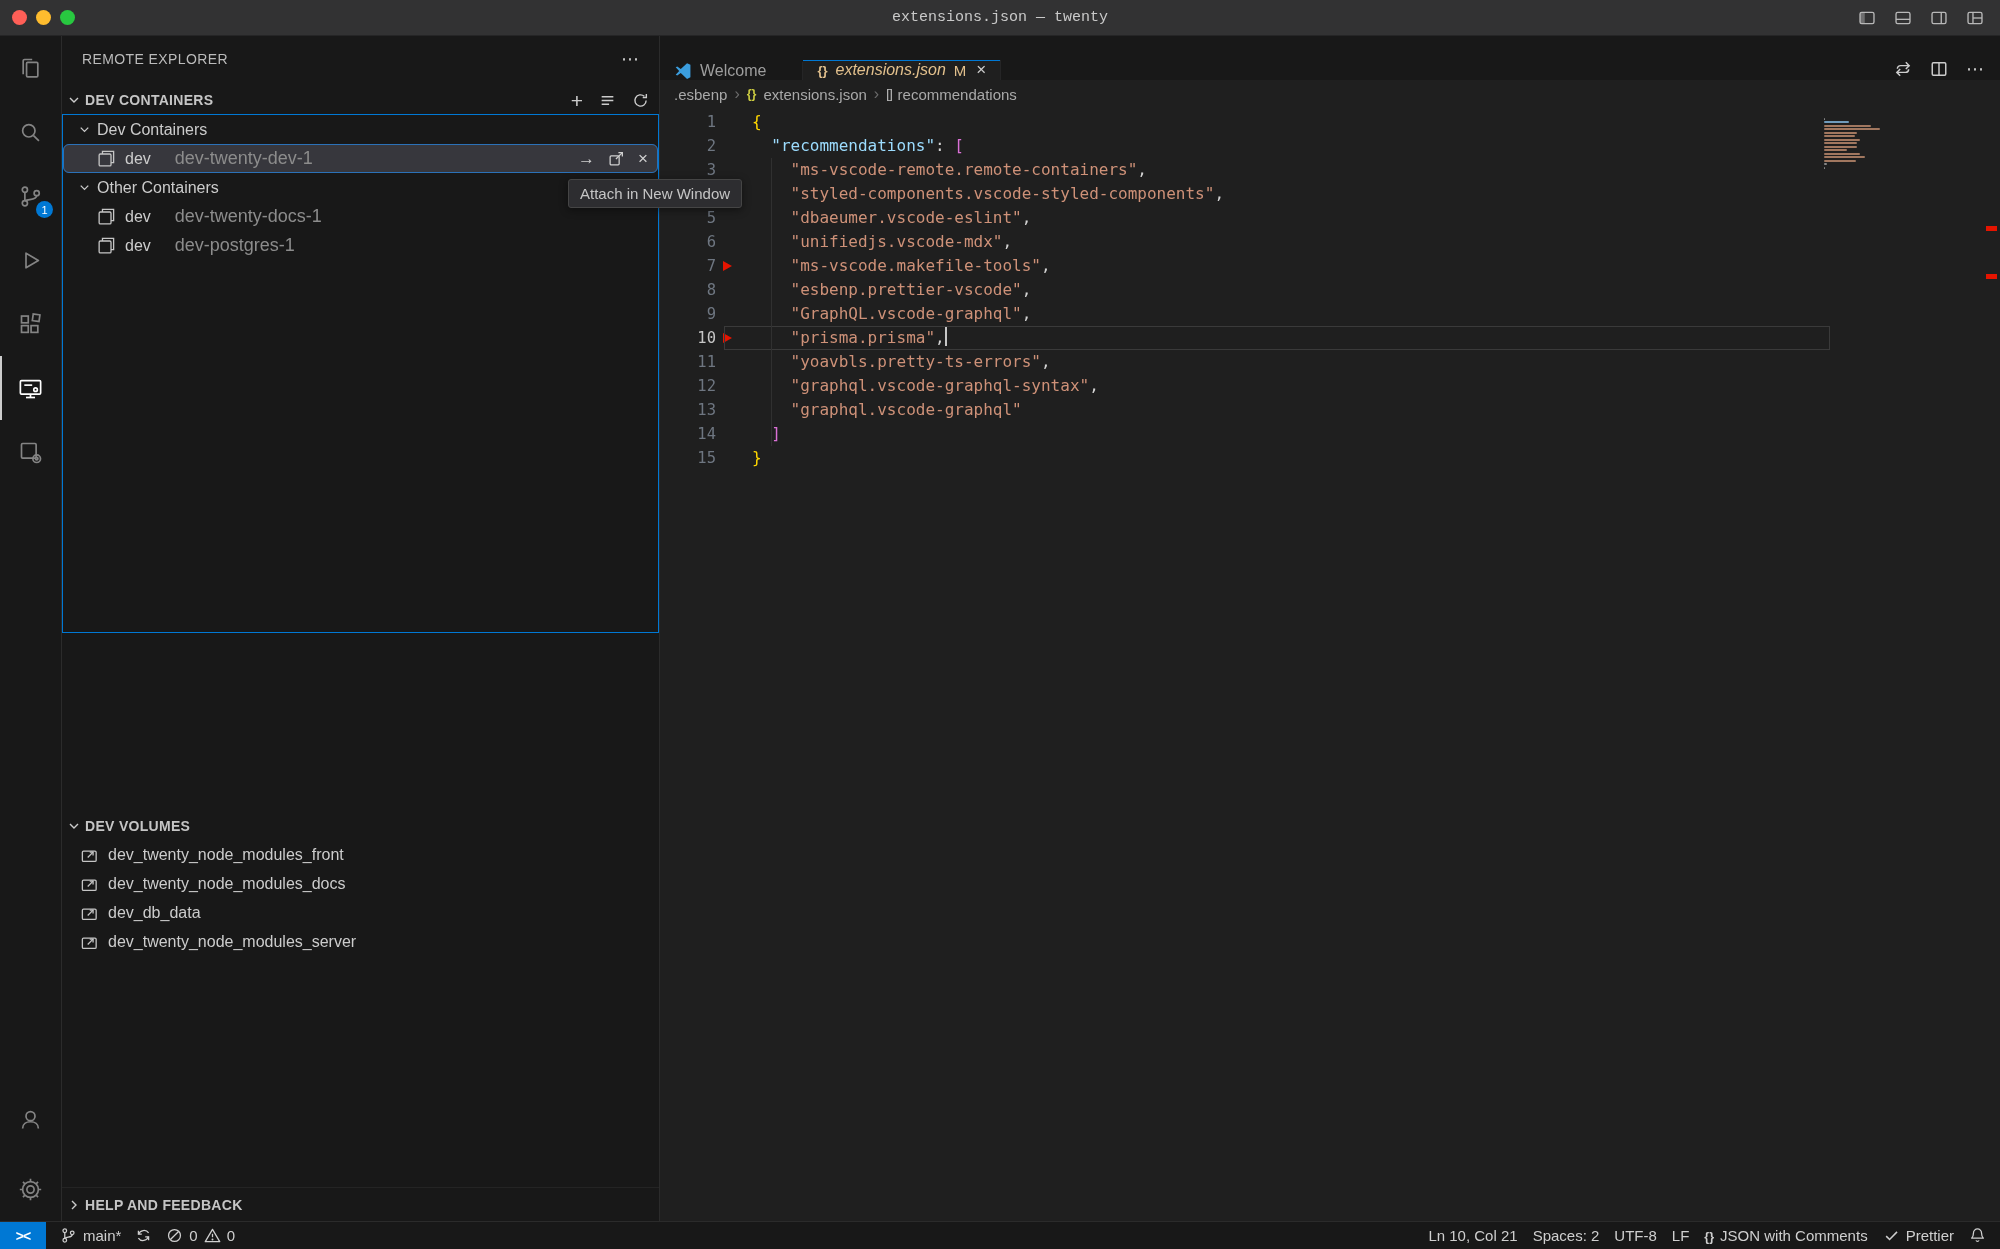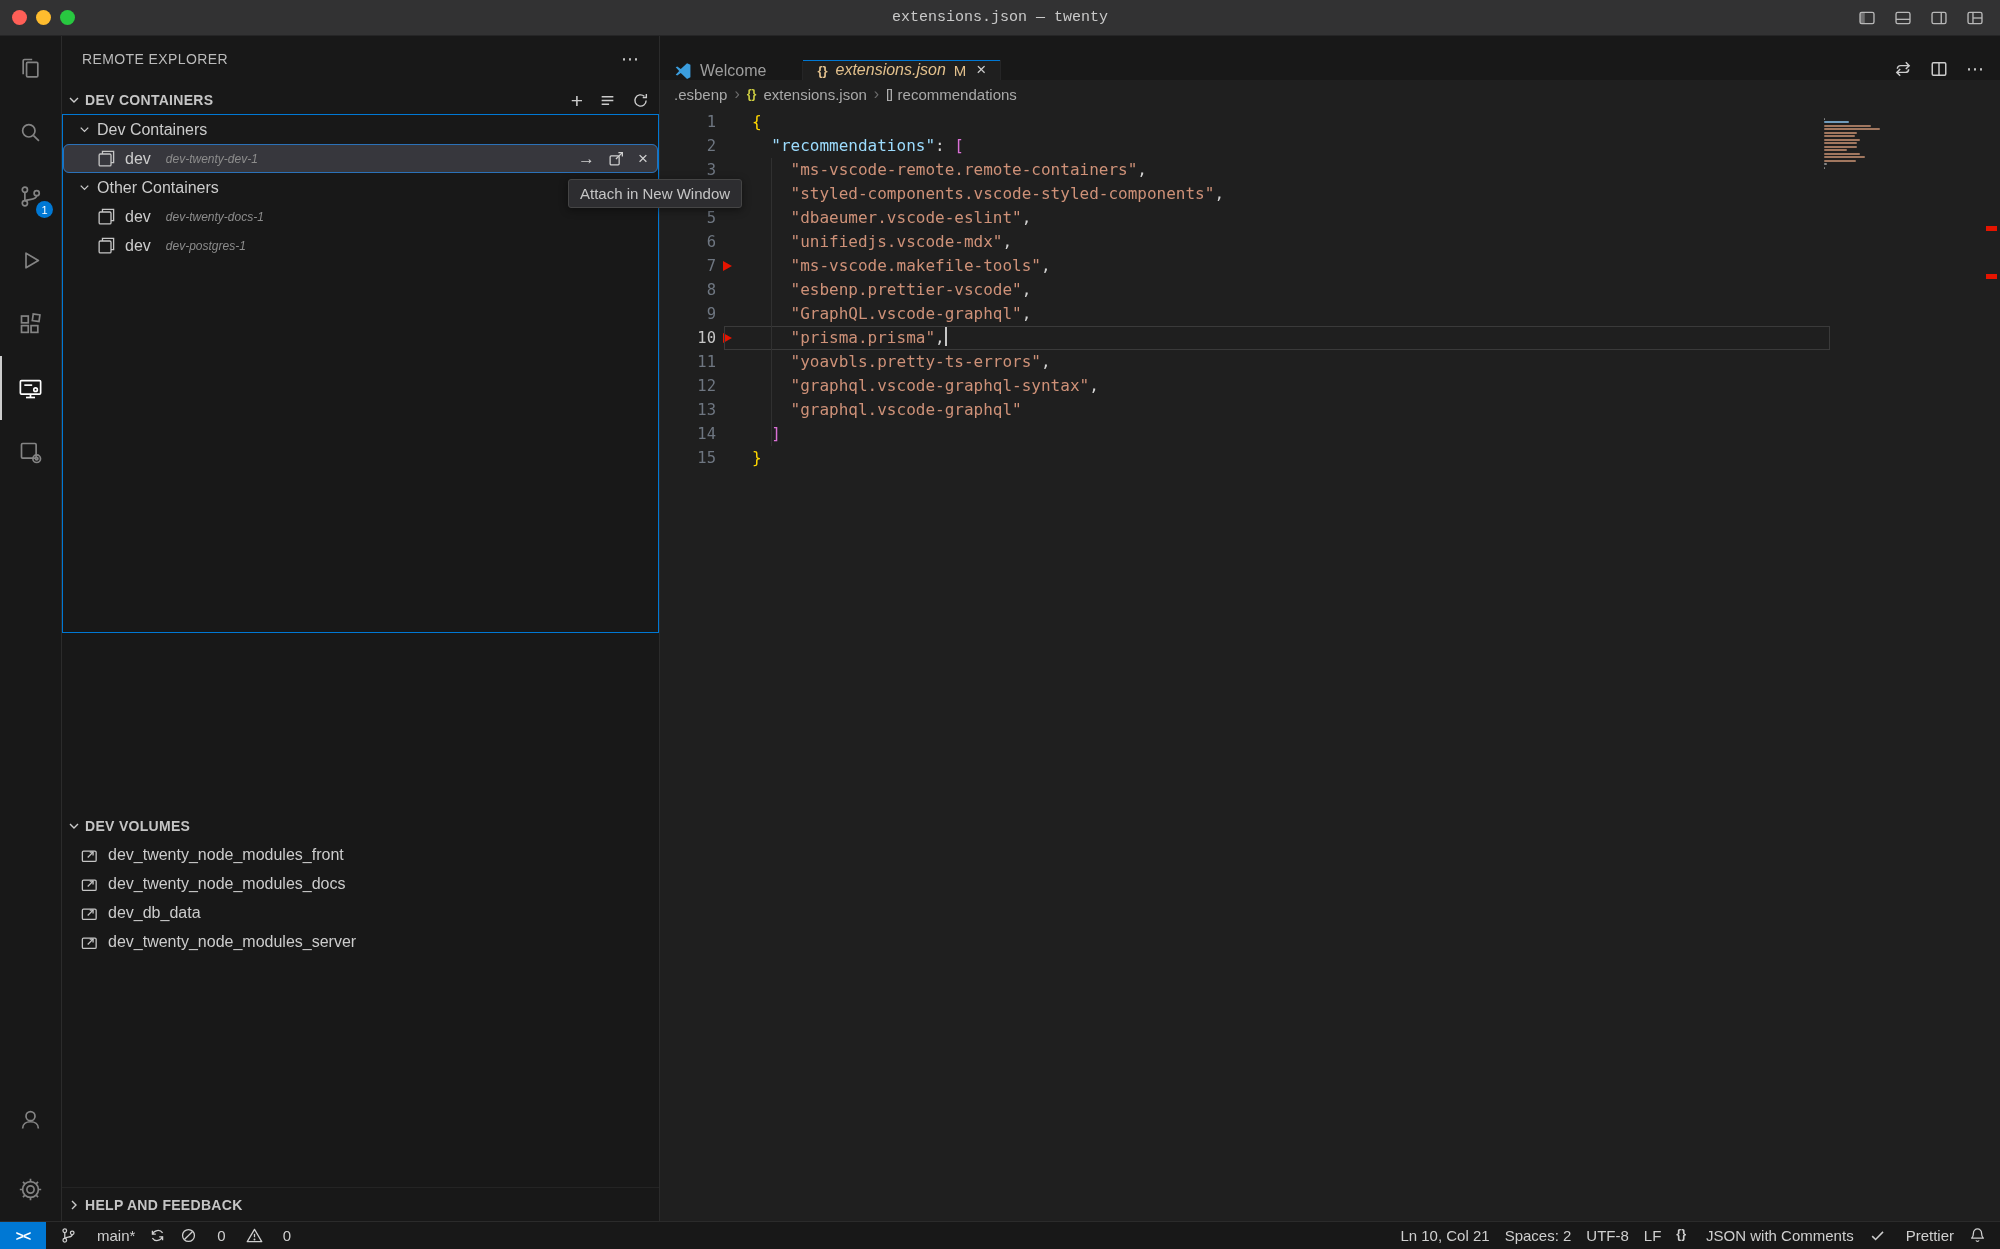--- a/index.html
+++ b/index.html
@@ -46,21 +46,21 @@
 
   .tree-row{height:29px;display:flex;align-items:center;font-size:16px;color:#cccccc;cursor:pointer;position:relative;}
   .tree-row.group{padding-left:14px;}
   .tree-row .chev{display:flex;align-items:center;}
   .tree-row .chev svg{width:15px;height:15px;}
   .group-label{margin-left:5px;}
   .tree-row.item{padding-left:34px;border-radius:6px;}
   .titem-icon{display:flex;align-items:center;}
   .titem-icon svg{width:19px;height:19px;display:block;}
   .item-name{margin-left:9px;white-space:nowrap;}
-  .item-desc{margin-left:15px;color:#8c8c8c;font-size:12px;white-space:nowrap;font-style:italic;}
+  .item-desc{margin-left:24px;color:#8c8c8c;font-size:18px;white-space:nowrap;}
   .tree-row.item.selected{background:#37373d;outline:1px solid #2b71b8;outline-offset:-1px;}
   .row-actions{position:absolute;right:10px;top:0;bottom:0;display:flex;align-items:center;gap:13px;}
   .row-actions .act{color:#d0d0d0;font-size:17px;line-height:1;cursor:pointer;display:flex;align-items:center;}
   .row-actions .act svg{width:17px;height:17px;display:block;}
 
   .sb-spacer{height:179px;flex:none;}
   .dv-pane{flex:1;display:flex;flex-direction:column;min-height:0;}
   .dv-pane .tree-row.item{padding-left:18px;}
   .help-row{height:34px;border-top:1px solid #242424;display:flex;align-items:center;padding-left:4px;flex:none;cursor:pointer;}
   .help-row .chev svg{width:16px;height:16px;display:block;}
@@ -103,21 +103,21 @@
   .cursor{display:inline-block;width:2px;height:19px;background:#c6c6c6;vertical-align:-3px;}
 
   .minimap{position:absolute;top:8px;right:112px;width:64px;}
   .mm-bar{height:2px;margin:1.5px 0;border-radius:1px;opacity:.85;}
   .mm-str{background:#b8876b;} .mm-key{background:#7fb2d8;} .mm-pun{background:#9a9a9a;}
   .ov-mark{position:absolute;right:3px;width:11px;height:5px;background:#e51400;}
 
   
   .statusbar{height:28px;background:#181818;border-top:1px solid #2b2b2b;display:flex;align-items:center;font-size:15px;color:#cfcfcf;flex:none;}
   .sb-remote{height:100%;width:46px;background:#0078d4;color:#fff;display:flex;align-items:center;justify-content:center;font-weight:700;font-size:14px;letter-spacing:-1px;cursor:pointer;flex:none;}
-  .sb-item{display:flex;align-items:flex-start;gap:20px;margin-left:14px;cursor:pointer;white-space:nowrap;}
+  .sb-item{display:flex;align-items:flex-end;gap:6px;margin-left:14px;cursor:pointer;white-space:nowrap;}
   .sb-item svg{width:17px;height:17px;display:block;}
   .sb-right{margin-left:auto;display:flex;align-items:center;padding-right:14px;}
   .sb-right .sb-item{margin-left:15px;}
   .sb-lang-ic{font-size:12.5px;font-weight:700;color:#cfcfcf;}
 </style>
 </head>
 <body>
 
 <div class="window">
 

